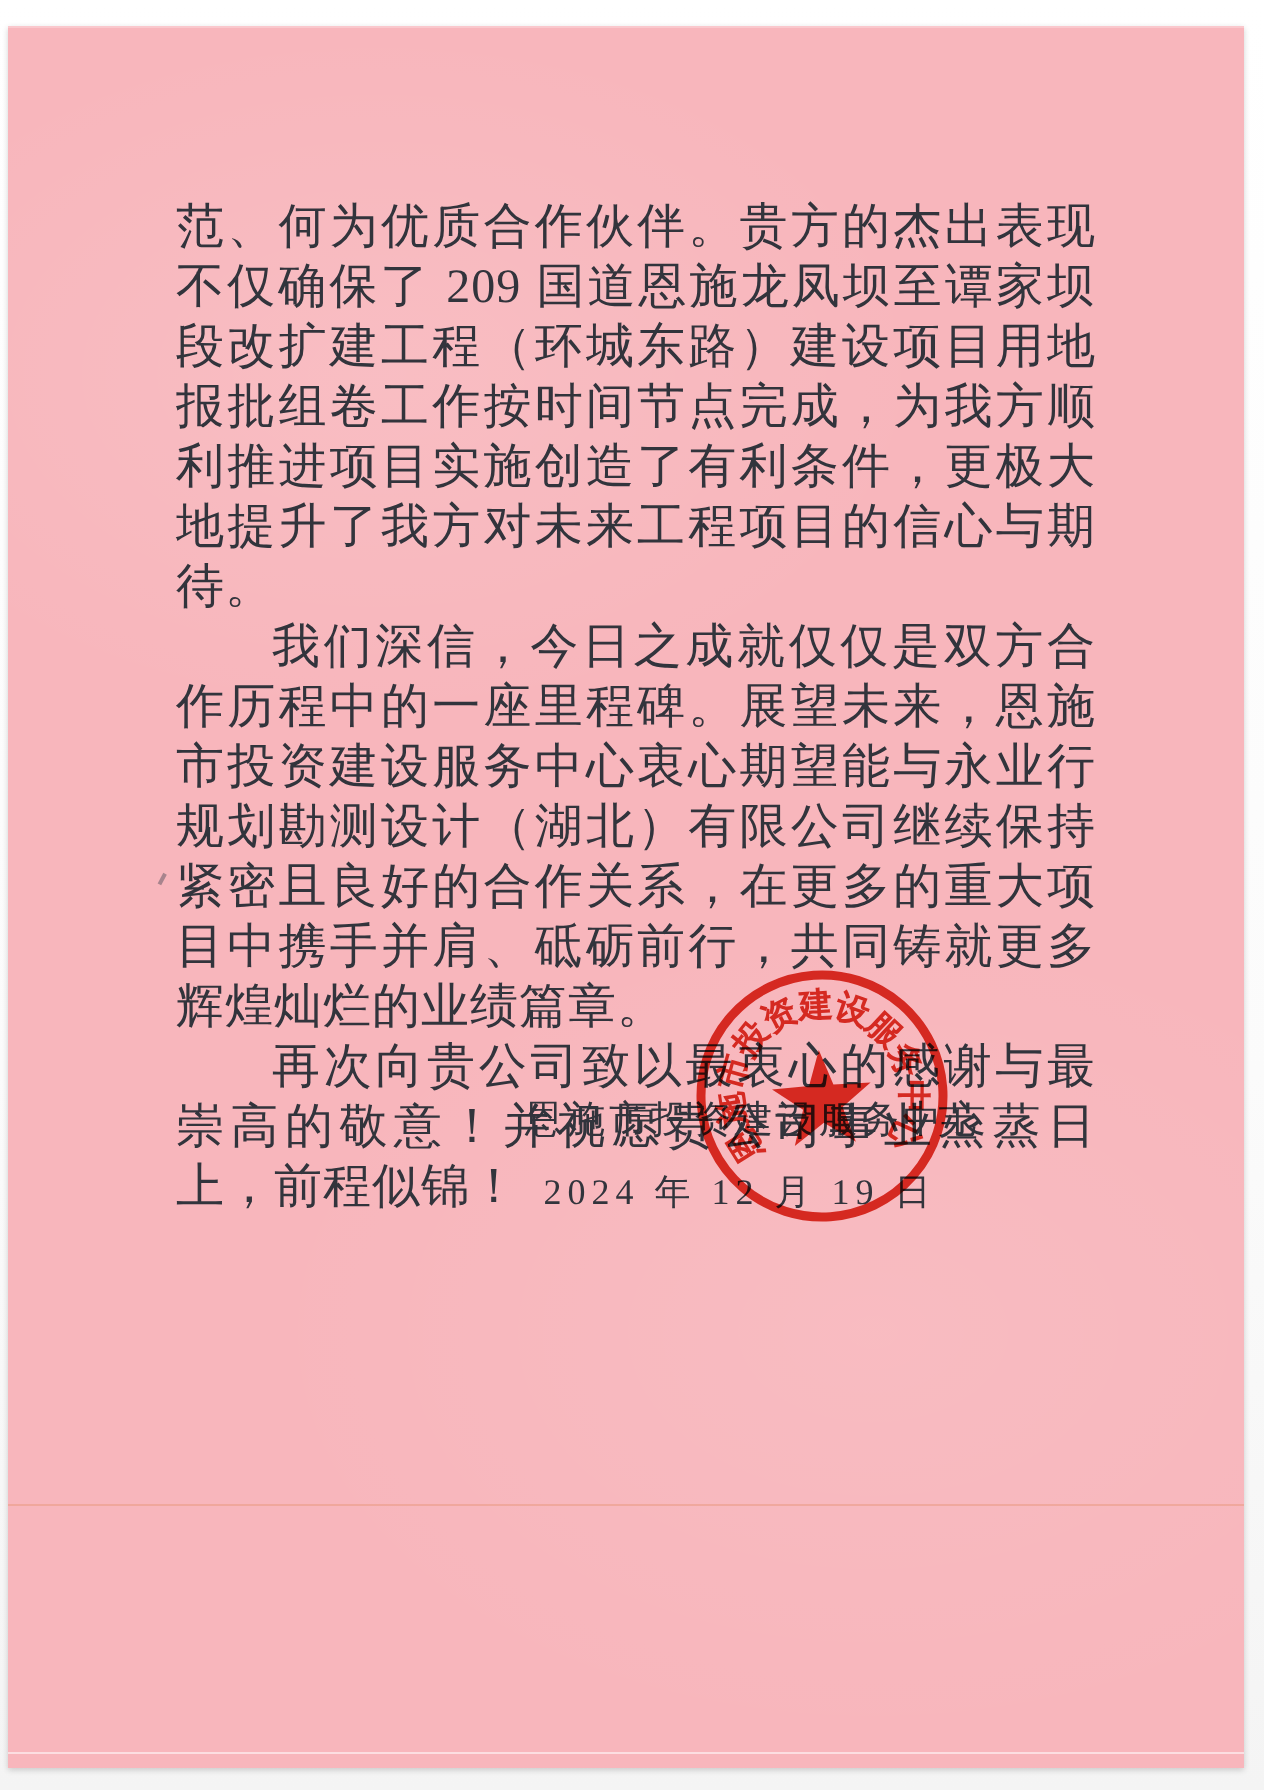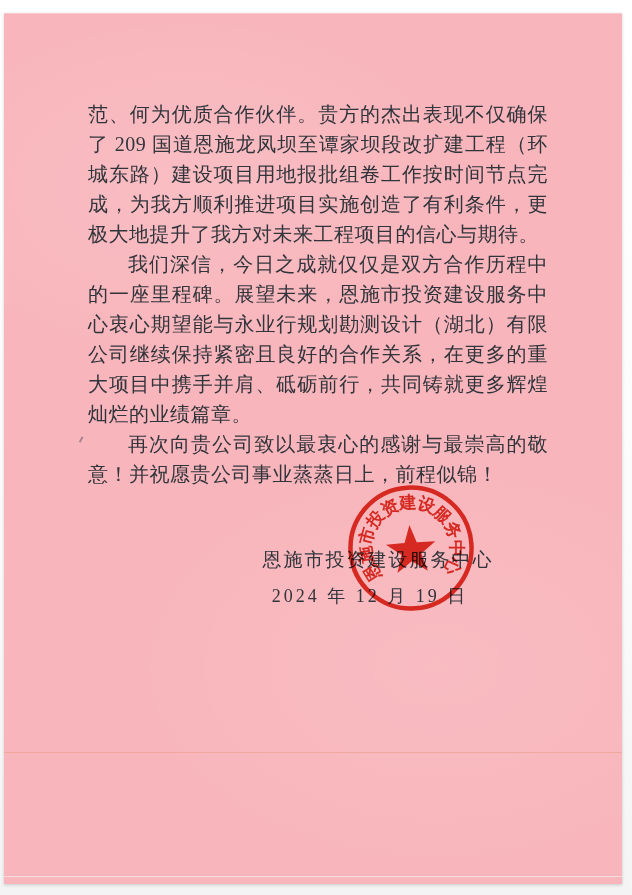--- a/index.html
+++ b/index.html
@@ -28,21 +28,21 @@
       radial-gradient(ellipse 400px 250px at 30% 20%, rgba(255,255,255,0.10), rgba(255,255,255,0) 70%),
       radial-gradient(ellipse 450px 300px at 70% 75%, rgba(255,255,255,0.08), rgba(255,255,255,0) 70%),
       var(--paper);
     box-shadow: 0 1px 3px rgba(0,0,0,0.18), inset 0 1px 0 rgba(255,255,255,0.25);
   }
   .body-text {
     position: absolute;
     left: 84px; top: 86px;
     width: 460px;
     color: var(--ink);
-    font-size: 20px;
+    font-size: 24px;
     line-height: 30px;
     text-align: justify;
     letter-spacing: 0.5px;
   }
   .body-text p { margin: 0; text-indent: 2em; }
   .body-text p.no-indent { text-indent: 0; }
   .artifact {
     position: absolute;
     left: 76px; top: 424px;
     width: 4px; height: 6px;

